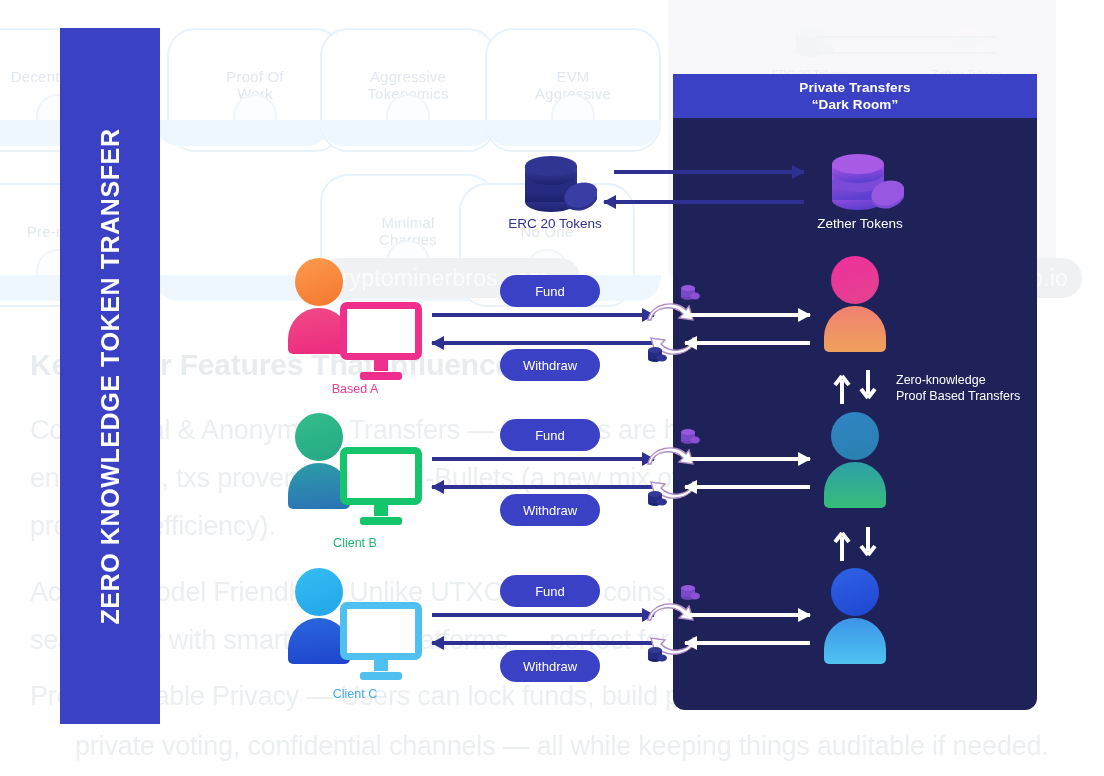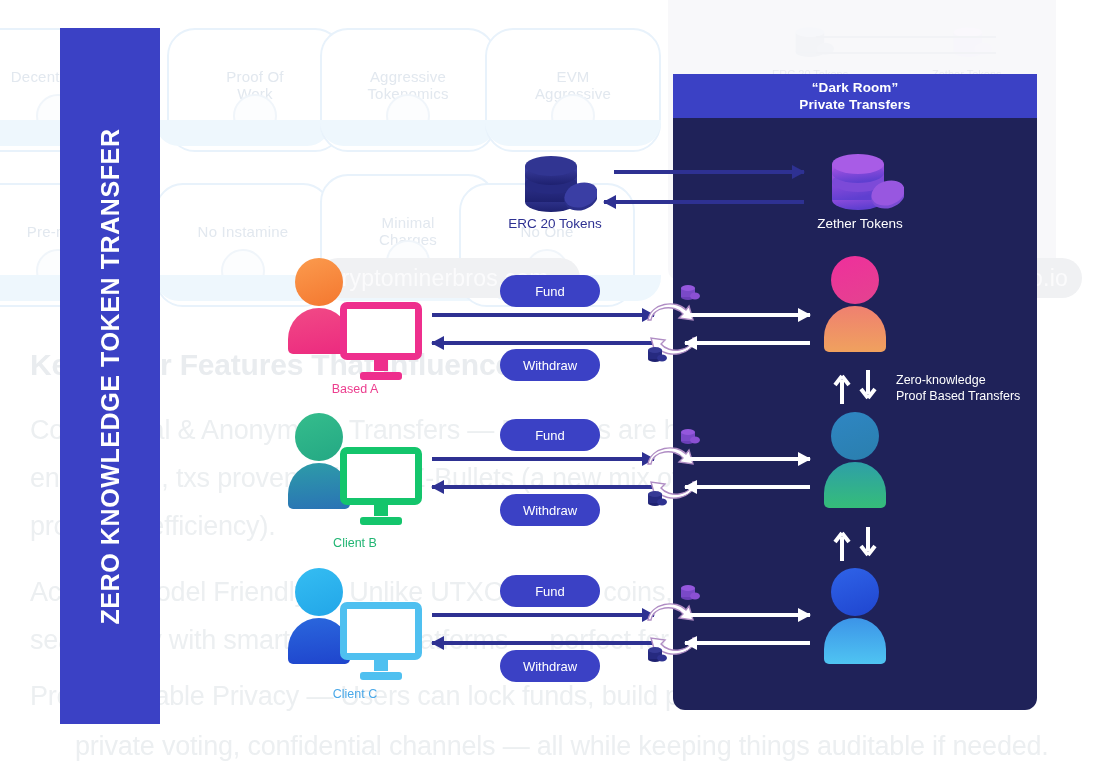--- a/index.html
+++ b/index.html
@@ -230,24 +230,20 @@
         <div class="bc-ico"></div>
       </div>
       <div class="bg-strip" style="left:485px;top:112px;width:176px;"></div>
 
       <div class="bg-card" style="left:-30px;top:175px;">
         <div class="bc-title">Pre-mine</div>
         <div class="bc-ico"></div>
       </div>
       <div class="bg-strip" style="left:-30px;top:267px;width:176px;"></div>
 
-      <div class="bg-card" style="left:155px;top:175px;">
-        <div class="bc-title">No Instamine</div>
-        <div class="bc-ico"></div>
-      </div>
       <div class="bg-strip" style="left:155px;top:267px;width:176px;"></div>
 
       <div class="bg-card" style="left:320px;top:166px;">
         <div class="bc-title" style="white-space:pre-line">Minimal
 Charges</div>
         <div class="bc-ico"></div>
       </div>
       <div class="bg-strip" style="left:320px;top:267px;width:176px;"></div>
 
       <div class="bg-card" style="left:459px;top:175px;">
@@ -289,22 +285,22 @@
     </div>
 
     <div class="wm wm-left">cryptominerbros.com</div>
     <div class="wm wm-right">o.io</div>
   </div>
 
   <div class="diagram">
 
     <div class="darkroom">
       <div class="darkroom-hd">
+        <div>Private Transfers</div>
         <div>“Dark Room”</div>
-        <div>Private Transfers</div>
       </div>
     </div>
 
     <svg class="tokstack" style="left:513px;top:150px;" viewBox="0 0 84 68">
       <defs>
         <linearGradient id="gErc" x1="0" y1="0" x2="0" y2="1">
           <stop offset="0%" stop-color="#3b3fa0"></stop>
             <stop offset="100%" stop-color="#1e2170"></stop>
         </linearGradient>
       </defs>

